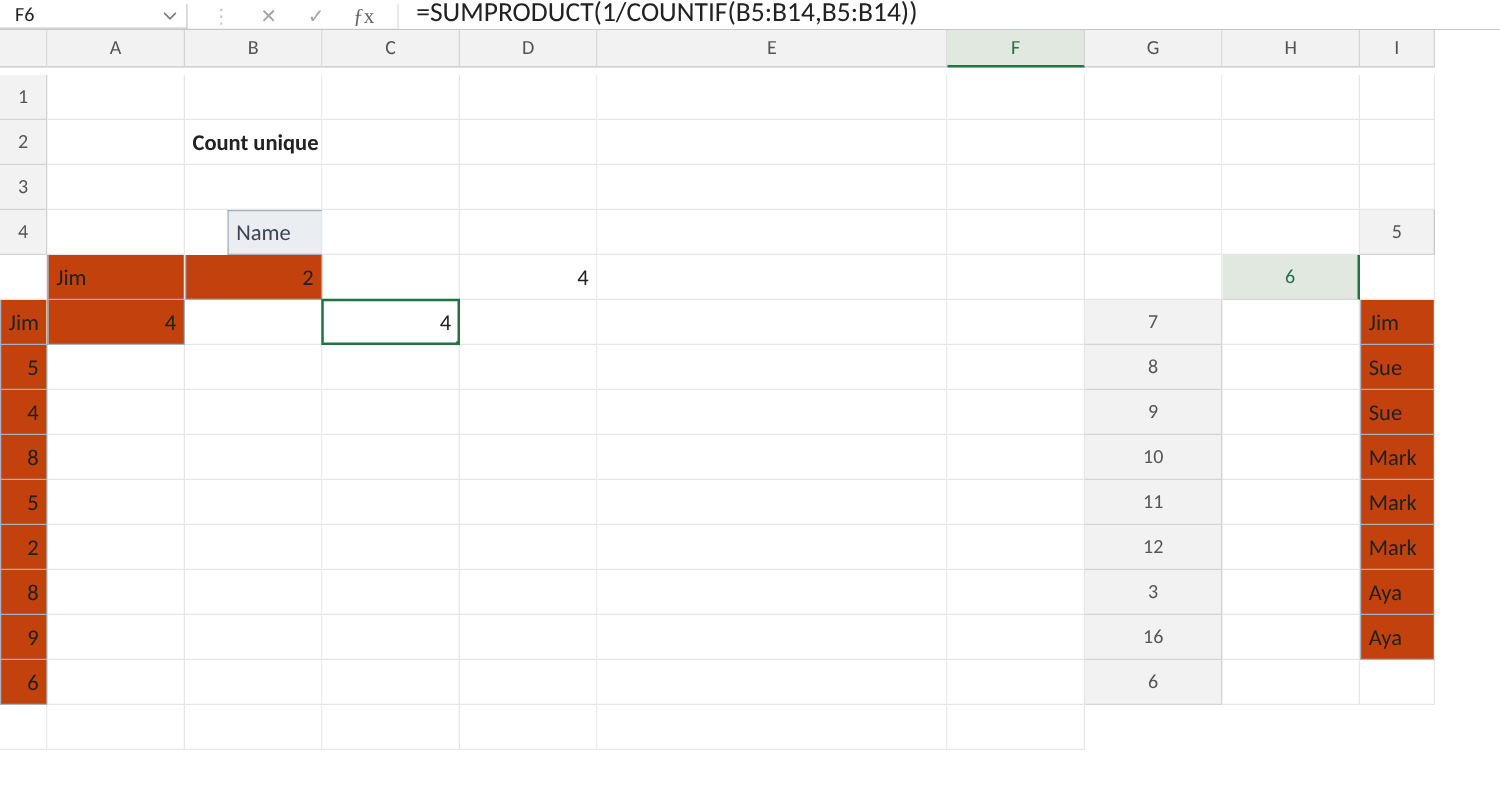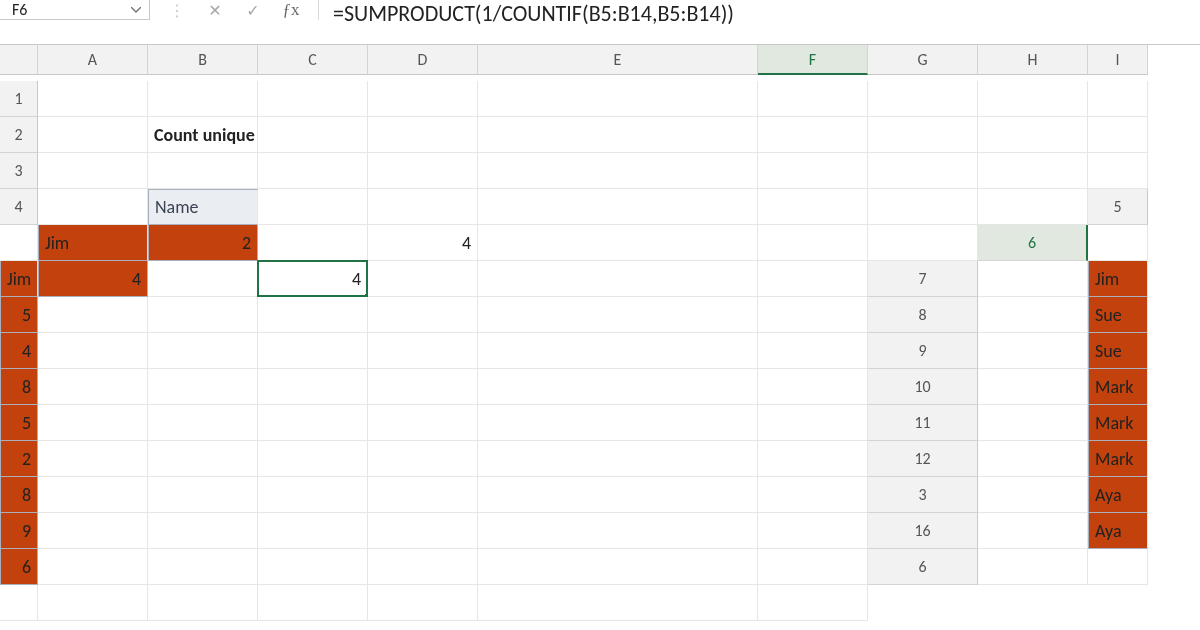--- a/index.html
+++ b/index.html
@@ -10,22 +10,22 @@
     background: #fff;
     width: 1200px;
     height: 630px;
     overflow: hidden;
     user-select: none;
   }
 
   
   .fbar {
     display: flex;
-    align-items: flex-start;
-    height: 45px;
+    align-items: flex-end;
+    height: 24px;
     border-bottom: 1px solid #c8c8c8;
     background: #fff;
   }
   .namebox {
     width: 150px;
     display: flex;
     align-items: center;
     justify-content: space-between;
     border: 1px solid #c8c8c8;
     border-top: none;
@@ -111,20 +111,21 @@
   .cell.right { justify-content:flex-end; }
   .cell.bold { font-weight:700; }
 
   
   .th {
     background:#eaedf2;
     border-top:1px solid #a8b0bd;
     border-bottom:1px solid #a8b0bd;
     border-left:1px solid #a8b0bd;
     color:#3c4454;
+    margin-left:34px;
   }
   .th.last { border-right:1px solid #a8b0bd; }
   .td {
     border-left:1px solid #a8b0bd;
     border-bottom:1px solid #a8b0bd;
     background:#c2410c;
   }
   .td.last { border-right:1px solid #a8b0bd; }
 
   

